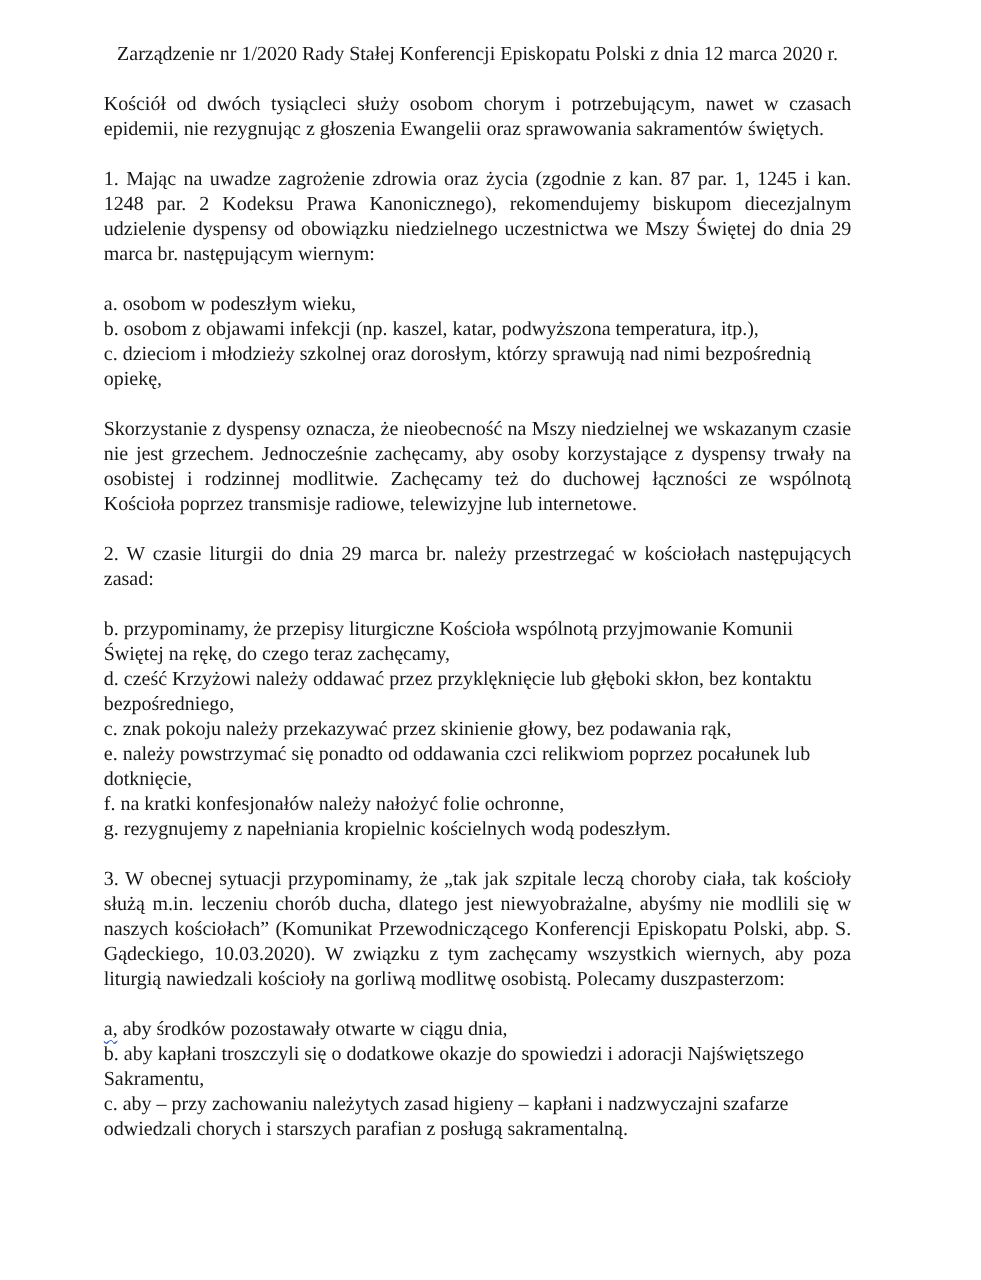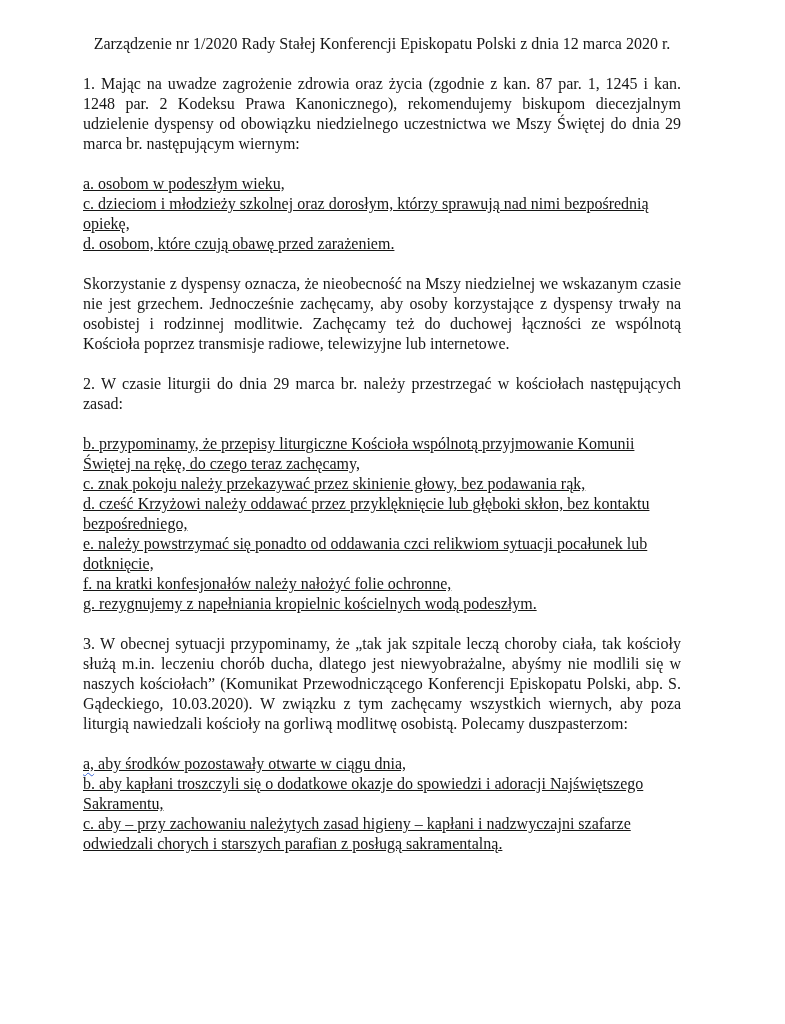--- a/index.html
+++ b/index.html
@@ -30,56 +30,56 @@
   p.para {
     text-align: justify;
     margin-bottom: 20px;
   }
   .list {
     margin-bottom: 20px;
   }
   .list p.item {
     text-align: left;
     margin: 0;
-    text-decoration: underline;
   }
   .squiggle {
     text-decoration-line: underline;
     text-decoration-style: wavy;
     text-decoration-color: #3a66d6;
     text-decoration-thickness: 1px;
     text-underline-offset: 3px;
   }
 </style>
 </head>
 <body>
 
 <main class="page">
 
   <h1 class="doc-title">Zarządzenie nr 1/2020 Rady Stałej Konferencji Episkopatu Polski z dnia 12 marca 2020 r.</h1>
 
 
+  <p class="para">Kościół od dwóch tysiącleci służy osobom chorym i potrzebującym, nawet w czasach epidemii, nie rezygnując z głoszenia Ewangelii oraz sprawowania sakramentów świętych.</p>
 
   <p class="para">1. Mając na uwadze zagrożenie zdrowia oraz życia (zgodnie z kan. 87 par. 1, 1245 i kan. 1248 par. 2 Kodeksu Prawa Kanonicznego), rekomendujemy biskupom diecezjalnym udzielenie dyspensy od obowiązku niedzielnego uczestnictwa we Mszy Świętej do dnia 29 marca br. następującym wiernym:</p>
 
   <div class="list">
     <p class="item">a. osobom w podeszłym wieku,</p>
+    <p class="item">b. osobom z objawami infekcji (np. kaszel, katar, podwyższona temperatura, itp.),</p>
     <p class="item">c. dzieciom i młodzieży szkolnej oraz dorosłym, którzy sprawują nad nimi bezpośrednią opiekę,</p>
-    <p class="item">d. osobom, które czują obawę przed zarażeniem.</p>
   </div>
 
   <p class="para">Skorzystanie z dyspensy oznacza, że nieobecność na Mszy niedzielnej we wskazanym czasie nie jest grzechem. Jednocześnie zachęcamy, aby osoby korzystające z dyspensy trwały na osobistej i rodzinnej modlitwie. Zachęcamy też do duchowej łączności ze wspólnotą Kościoła poprzez transmisje radiowe, telewizyjne lub internetowe.</p>
 
   <p class="para">2. W czasie liturgii do dnia 29 marca br. należy przestrzegać w kościołach następujących zasad:</p>
 
   <div class="list">
     <p class="item">b. przypominamy, że przepisy liturgiczne Kościoła wspólnotą przyjmowanie Komunii Świętej na rękę, do czego teraz zachęcamy,</p>
+    <p class="item">d. cześć Krzyżowi należy oddawać przez przyklęknięcie lub głęboki skłon, bez kontaktu bezpośredniego,</p>
     <p class="item">c. znak pokoju należy przekazywać przez skinienie głowy, bez podawania rąk,</p>
-    <p class="item">d. cześć Krzyżowi należy oddawać przez przyklęknięcie lub głęboki skłon, bez kontaktu bezpośredniego,</p>
-    <p class="item">e. należy powstrzymać się ponadto od oddawania czci relikwiom sytuacji pocałunek lub dotknięcie,</p>
+    <p class="item">e. należy powstrzymać się ponadto od oddawania czci relikwiom poprzez pocałunek lub dotknięcie,</p>
     <p class="item">f. na kratki konfesjonałów należy nałożyć folie ochronne,</p>
     <p class="item">g. rezygnujemy z napełniania kropielnic kościelnych wodą podeszłym.</p>
   </div>
 
   <p class="para">3. W obecnej sytuacji przypominamy, że „tak jak szpitale leczą choroby ciała, tak kościoły służą m.in. leczeniu chorób ducha, dlatego jest niewyobrażalne, abyśmy nie modlili się w naszych kościołach” (Komunikat Przewodniczącego Konferencji Episkopatu Polski, abp. S. Gądeckiego, 10.03.2020). W związku z tym zachęcamy wszystkich wiernych, aby poza liturgią nawiedzali kościoły na gorliwą modlitwę osobistą. Polecamy duszpasterzom:</p>
 
   <div class="list">
     <p class="item"><span class="squiggle">a,</span><span> aby środków pozostawały otwarte w ciągu dnia,</span></p>
     <p class="item">b. aby kapłani troszczyli się o dodatkowe okazje do spowiedzi i adoracji Najświętszego Sakramentu,</p>
     <p class="item">c. aby – przy zachowaniu należytych zasad higieny – kapłani i nadzwyczajni szafarze odwiedzali chorych i starszych parafian z posługą sakramentalną.</p>

